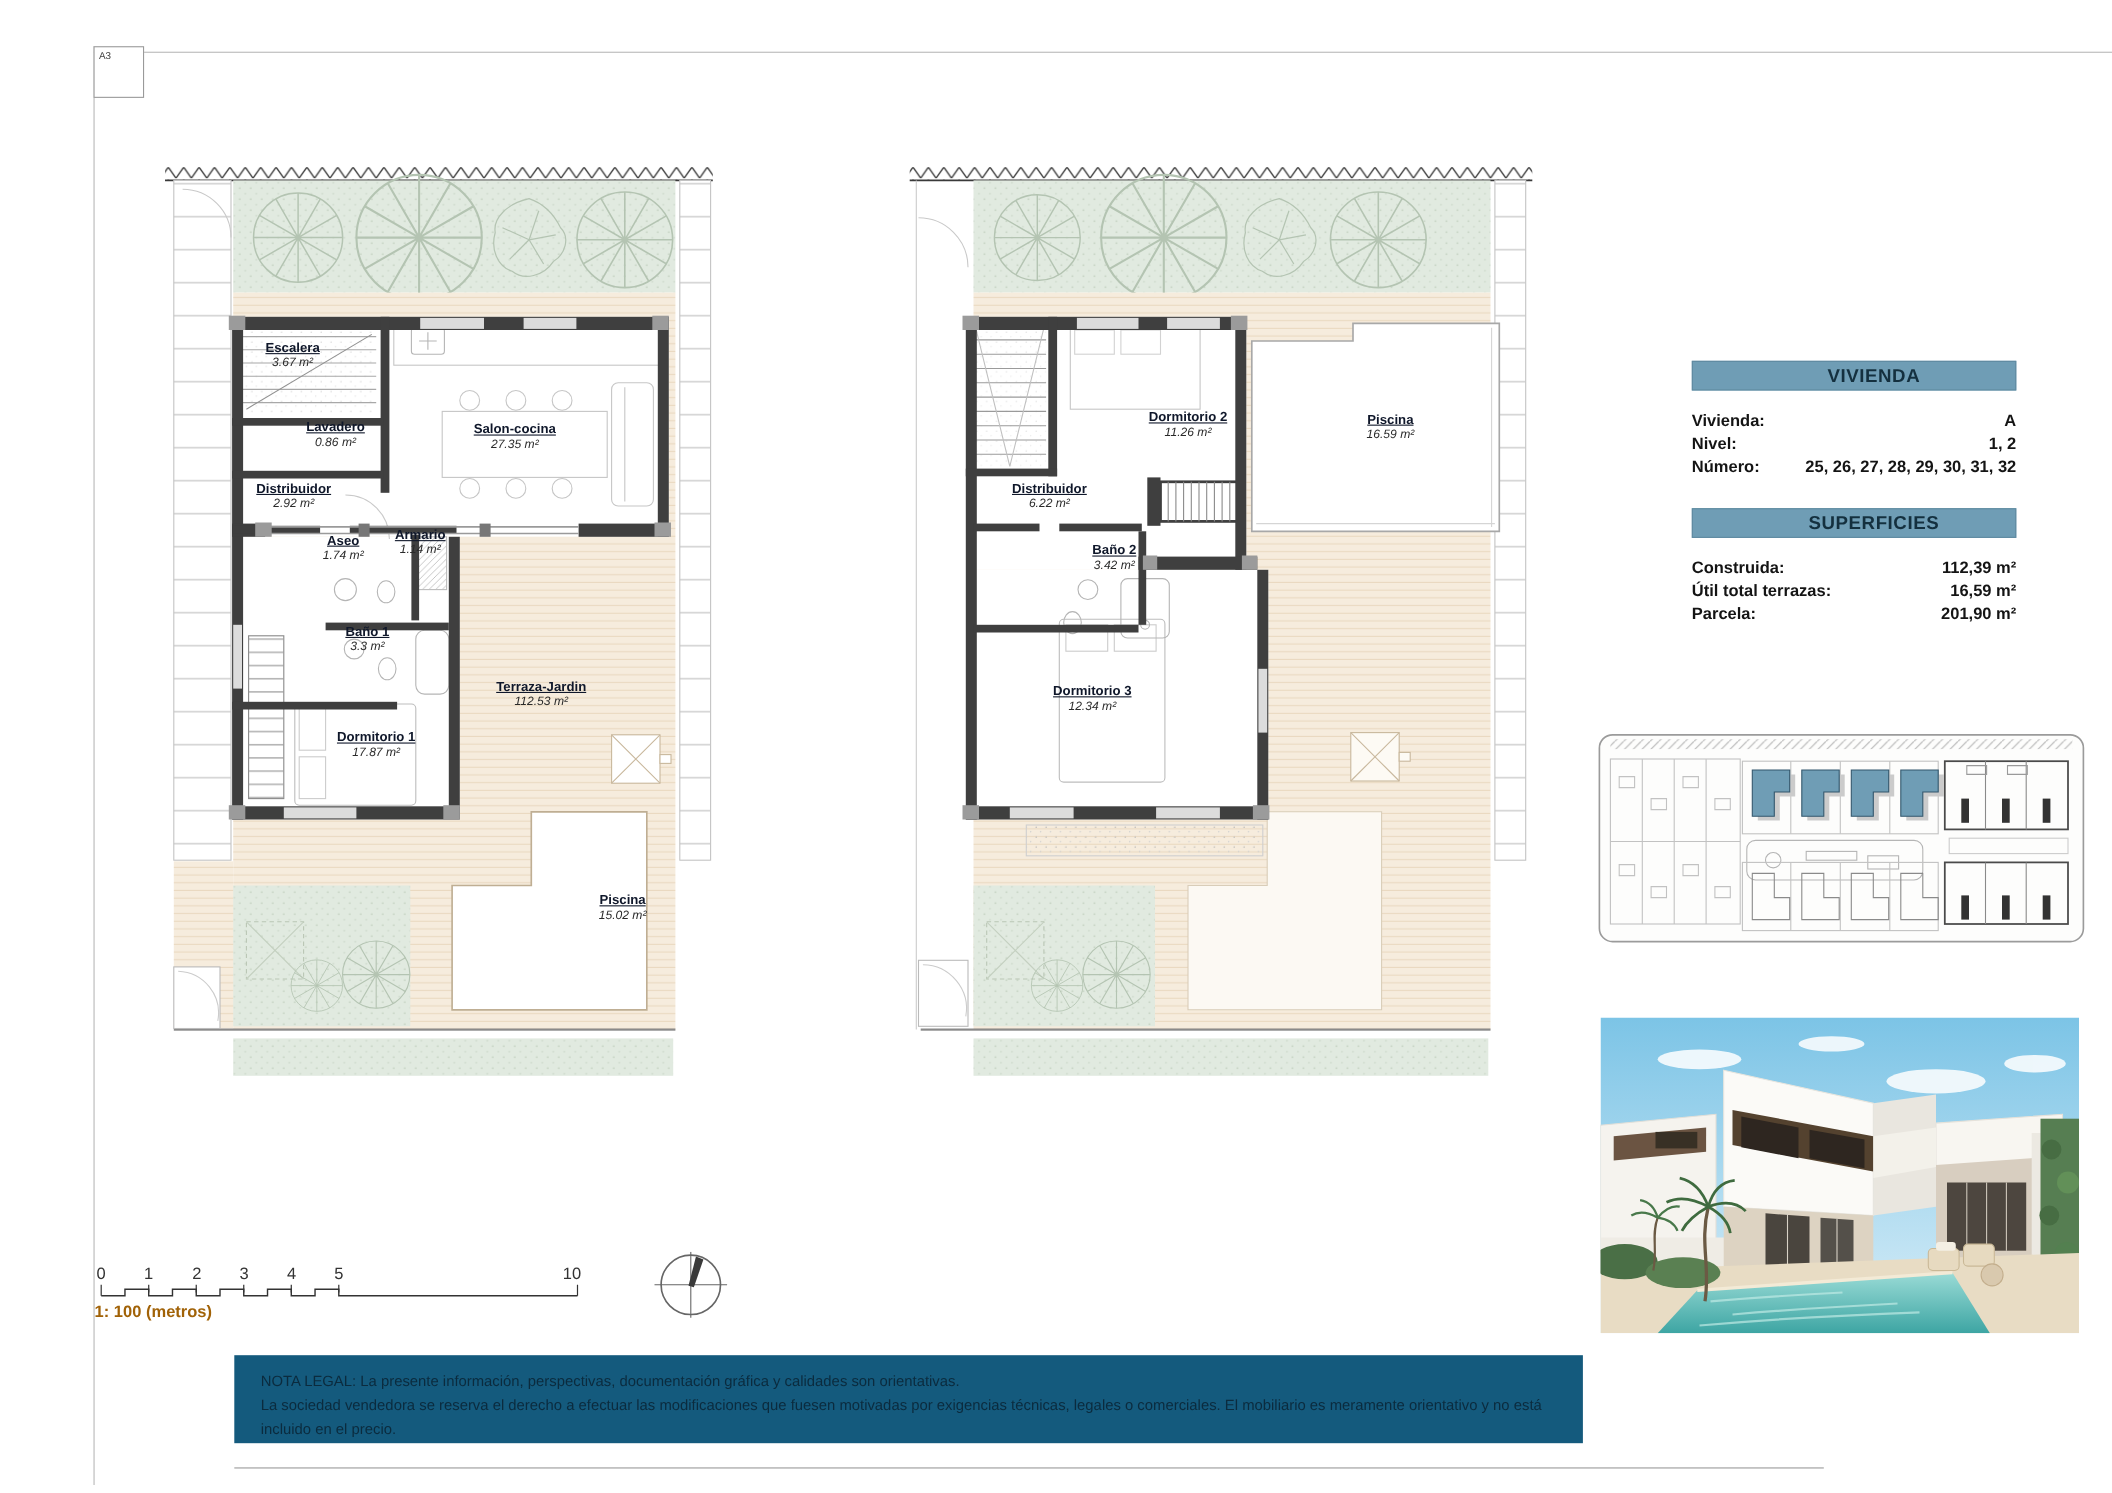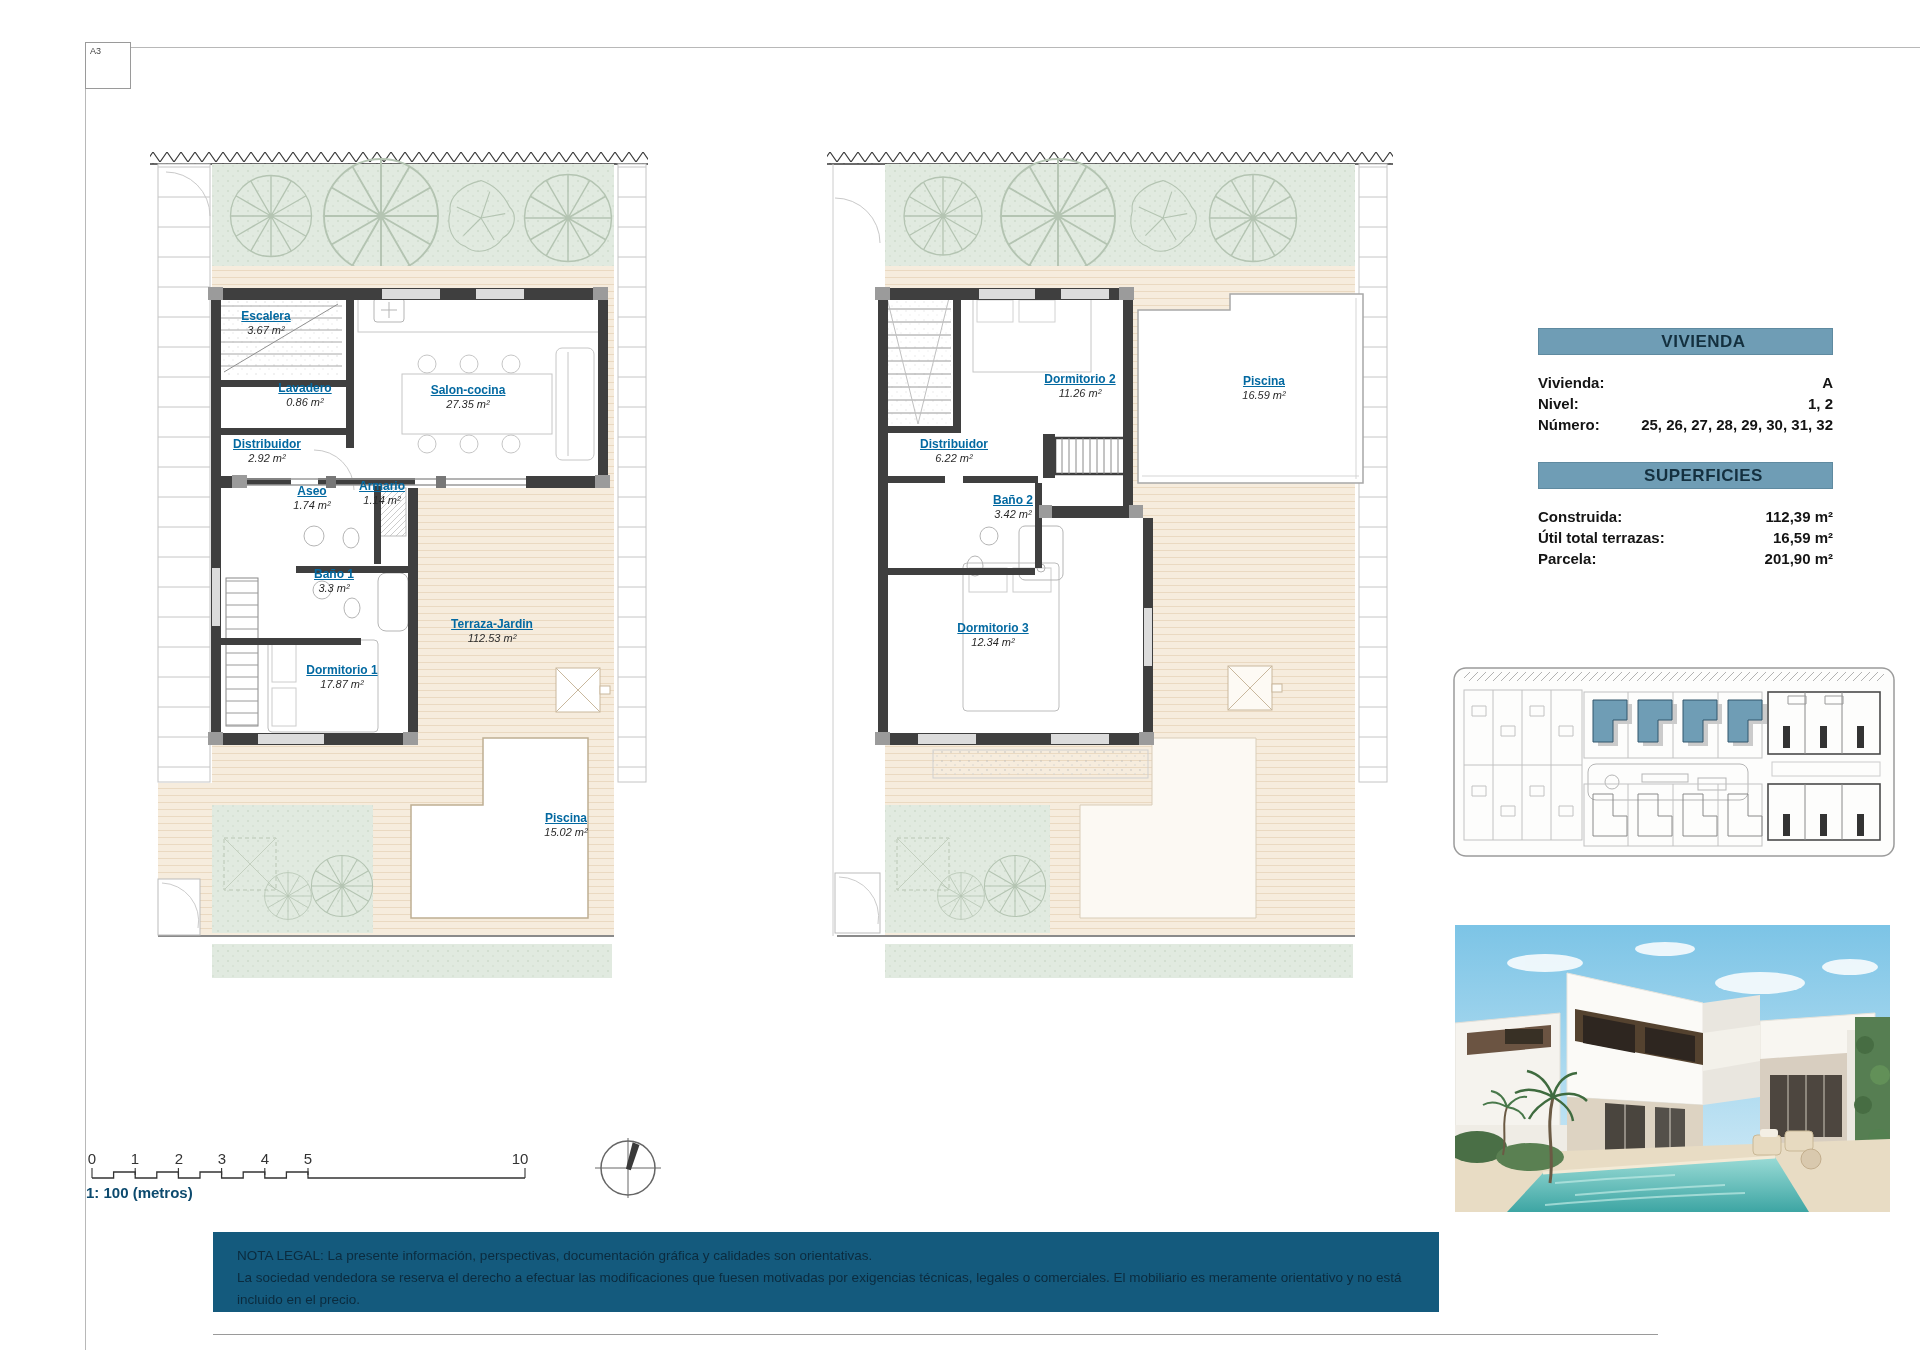--- a/index.html
+++ b/index.html
@@ -7,34 +7,34 @@
         font-family:"Liberation Sans","DejaVu Sans",sans-serif;color:#222;margin-left:28px;}
   .abs{position:absolute;}
   svg{display:block;}
   
   .frame-top{left:57px;top:47px;width:1851px;height:1px;background:#b8b8b8;}
   .frame-left{left:57px;top:42px;width:1px;height:1308px;background:#b8b8b8;}
   .a3box{left:57px;top:42px;width:46px;height:47px;border:1px solid #9a9a9a;background:#fff;
          font-size:9px;color:#444;padding:3px 0 0 4px;box-sizing:border-box;}
   
   .room-label{position:absolute;transform:translateX(-50%);text-align:center;line-height:13px;white-space:nowrap;z-index:5;}
-  .rn{display:block;font-size:12px;font-weight:bold;text-decoration:underline;color:#0369a1;}
+  .rn{display:block;font-size:12px;font-weight:bold;text-decoration:underline;color:#0f172a;}
   .ra{display:block;font-size:11px;font-style:italic;color:#2a2a2a;margin-top:1px;}
   
   .panel{position:absolute;width:295px;}
   .panel-header{height:27px;background:#6f9db5;border:1px solid #5f8aa0;box-sizing:border-box;
                 display:flex;align-items:center;justify-content:center;padding-left:36px;}
   .panel-header span{font-size:17px;font-weight:bold;color:#14303f;letter-spacing:.5px;}
   .panel-rows{padding-top:17px;}
   .prow{display:flex;justify-content:space-between;line-height:21px;}
   .pl{font-size:15px;font-weight:bold;color:#141414;}
   .pv{font-size:15px;font-weight:bold;color:#141414;text-align:right;}
   
   .tick{position:absolute;transform:translateX(-50%);font-size:15px;color:#333;z-index:6;}
-  .scale-caption{position:absolute;font-size:15px;font-weight:bold;color:#0c4a6e;z-index:6;}
+  .scale-caption{position:absolute;font-size:15px;font-weight:bold;color:#a16207;z-index:6;}
   
   .legal{left:185px;top:1232px;width:1226px;height:80px;background:#145a7d;box-sizing:border-box;
          padding:13px 24px 0 24px;z-index:4;}
   .legal div{font-size:13.5px;line-height:22px;color:#0b2b3e;}
   .bottom-rule{left:185px;top:1334px;width:1445px;height:1px;background:#9a9a9a;}
 </style>
 </head>
 <body>
 
 <div id="page">

